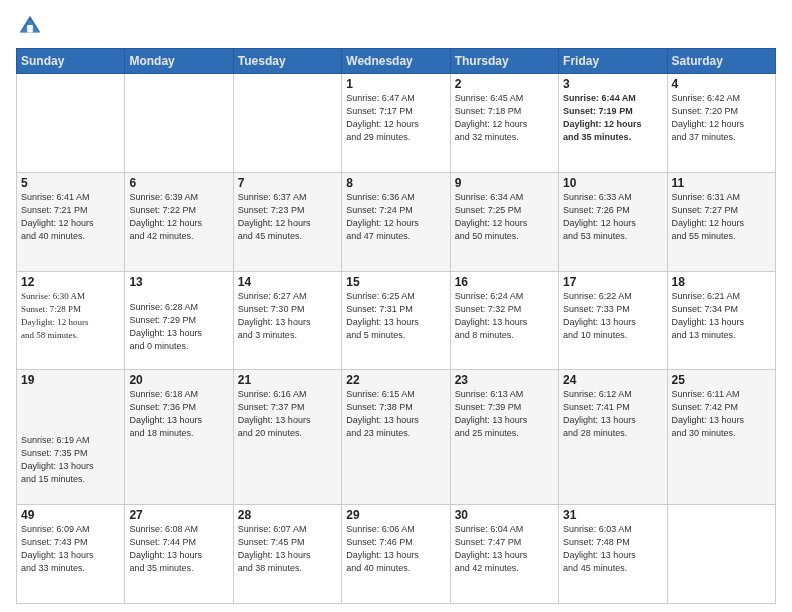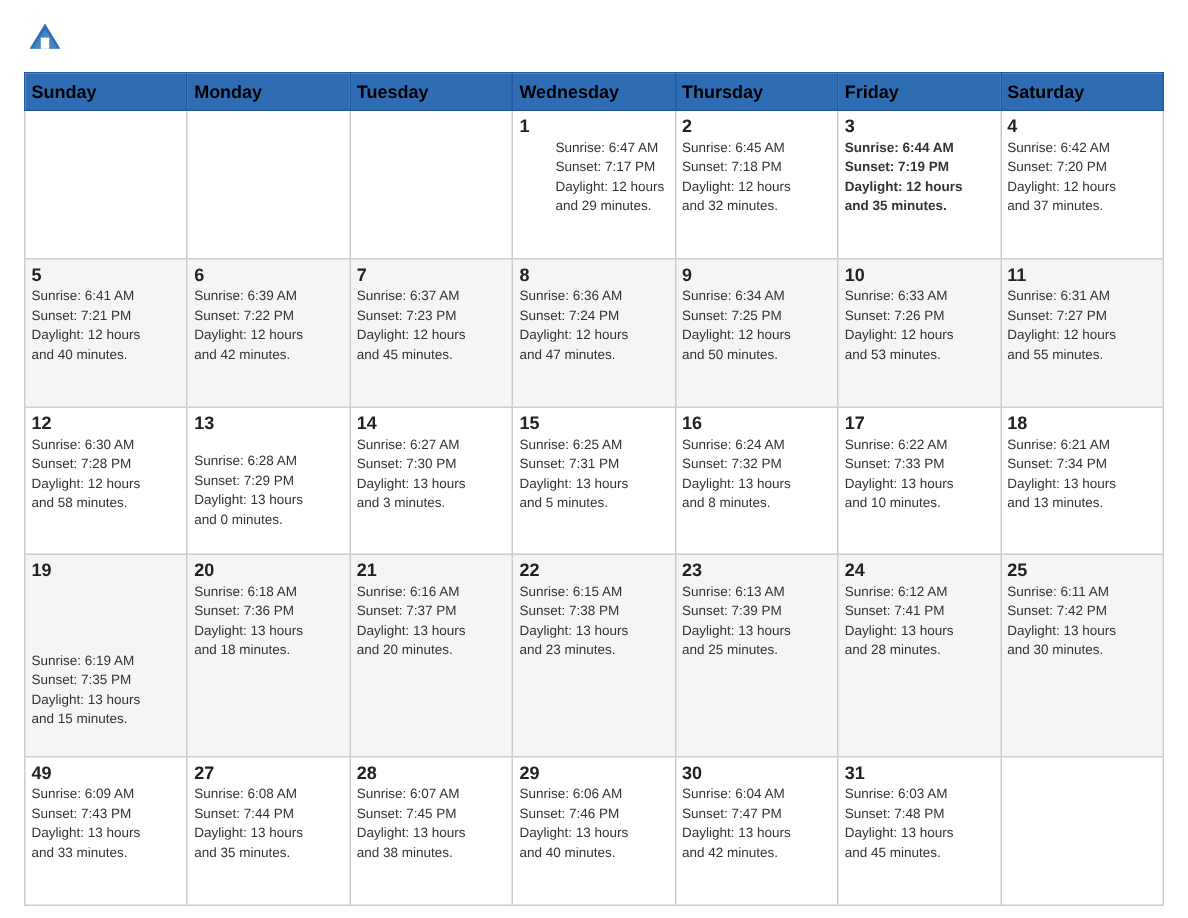--- a/index.html
+++ b/index.html
@@ -63,21 +63,21 @@
     }
     .calendar {
       flex: 1;
       border: 1px solid #ccc;
       border-collapse: collapse;
       width: 100%;
       table-layout: fixed;
     }
     .calendar thead tr th {
       background: #2e6db4;
-      color: #000000;
+      color: #e5e5e5;
       font-size: 12px;
       font-weight: bold;
       padding: 5px 4px;
       text-align: left;
       border: 1px solid #2558a0;
     }
     .calendar tbody tr td {
       border: 1px solid #ccc;
       vertical-align: top;
       padding: 3px 4px;
@@ -139,21 +139,21 @@
           <th>Saturday</th>
         </tr>
     </thead>
     <tbody id="calendar-body">
     <tr>
           <td class="empty"></td>
           <td class="empty"></td>
           <td class="empty"></td>
           <td>
             <span class="day-number">1</span>
-            <div class="day-info" style="white-space: pre-line; margin-left: 24px;">Sunrise: 6:47 AM
+            <div class="day-info" style="white-space: pre-line;">Sunrise: 6:47 AM
 Sunset: 7:17 PM
 Daylight: 12 hours
 and 29 minutes.</div>
           </td>
           <td>
             <span class="day-number">2</span>
             <div class="day-info" style="white-space: pre-line;">Sunrise: 6:45 AM
 Sunset: 7:18 PM
 Daylight: 12 hours
 and 32 minutes.</div>
@@ -220,21 +220,21 @@
             <span class="day-number">11</span>
             <div class="day-info" style="white-space: pre-line;">Sunrise: 6:31 AM
 Sunset: 7:27 PM
 Daylight: 12 hours
 and 55 minutes.</div>
           </td>
         </tr>
         <tr>
           <td>
             <span class="day-number">12</span>
-            <div class="day-info" style="white-space: pre-line;">Sunrise: 6:30 AM
+            <div class="day-info" style="white-space: pre-line; font-family: Liberation Serif, serif;">Sunrise: 6:30 AM
 Sunset: 7:28 PM
 Daylight: 12 hours
 and 58 minutes.</div>
           </td>
           <td>
             <span class="day-number">13</span>
             <div class="day-info" style="white-space: pre-line; margin-top: 12px;">Sunrise: 6:28 AM
 Sunset: 7:29 PM
 Daylight: 13 hours
 and 0 minutes.</div>

